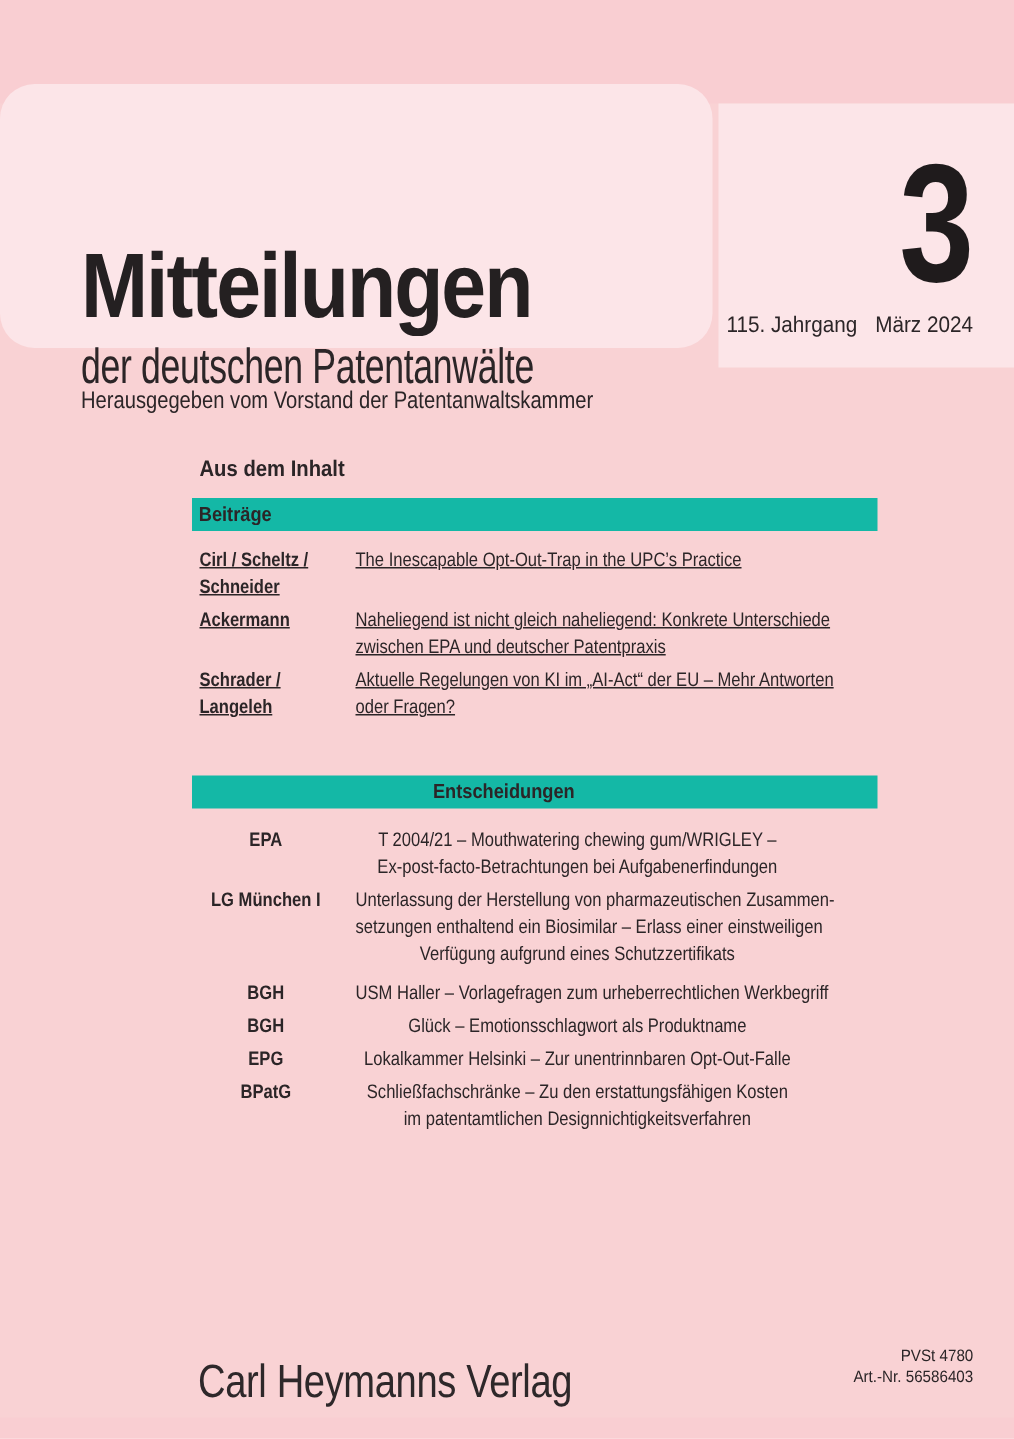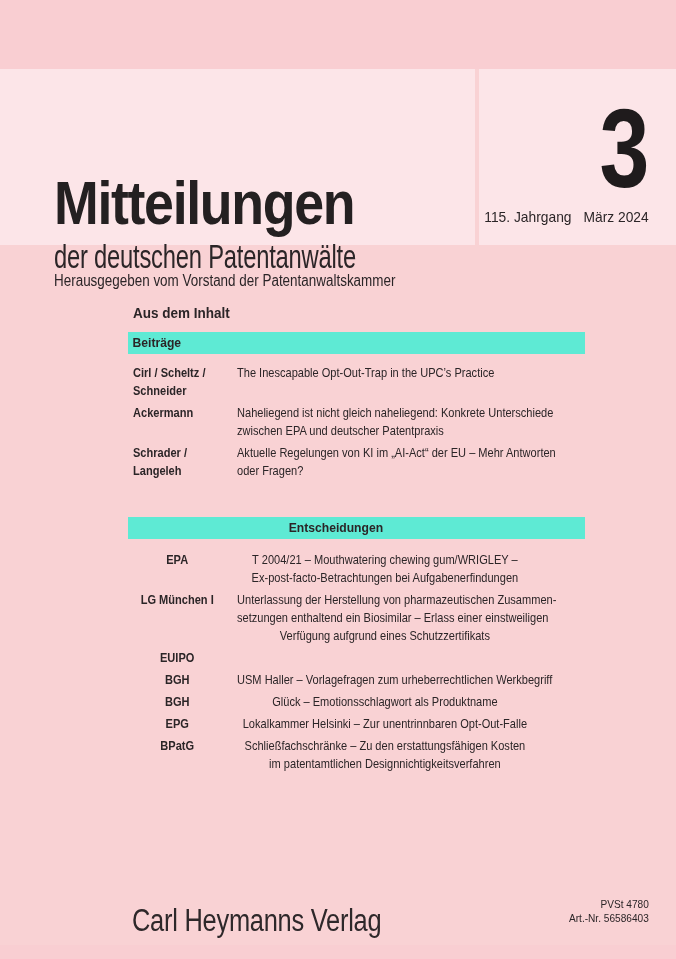--- a/index.html
+++ b/index.html
@@ -7,21 +7,21 @@
     position:relative;
     width:676px;height:959px;
     background:#f9d2d4;
     font-family:"Liberation Sans",sans-serif;
     color:#2b2527;
     overflow:hidden;
   }
   .band-top{position:absolute;left:0;top:0;width:676px;height:69px;background:#f9ced2;}
   .band-bottom{position:absolute;left:0;top:945px;width:676px;height:14px;background:#f9ced2;}
 
-  .header-left{position:absolute;left:0;top:69px;width:475px;height:176px;background:#fce5e8;}
+  .header-left{position:absolute;left:0;top:56px;width:475px;height:176px;background:#fce5e8;border-radius:23px;}
   .header-right{position:absolute;left:479px;top:69px;width:197px;height:176px;background:#fce5e8;}
 
   .journal-title{
     position:absolute;left:54px;top:104px;
     font-size:61px;line-height:1;font-weight:700;letter-spacing:-1.5px;
     transform:scaleX(0.88);transform-origin:0 0;white-space:nowrap;color:#242021;
   }
   .journal-subtitle{
     position:absolute;left:54px;top:171px;
     font-size:33px;line-height:1;font-weight:400;letter-spacing:-0.3px;
@@ -42,31 +42,31 @@
     display:flex;gap:13px;font-size:15px;line-height:1;
     transform:scaleX(0.92);transform-origin:100% 50%;white-space:nowrap;
   }
 
   .toc-heading{
     position:absolute;left:133px;top:305px;
     font-size:15px;line-height:1;font-weight:700;
     transform:scaleX(0.9);transform-origin:0 0;white-space:nowrap;
   }
   .section-bar{
-    position:absolute;left:128px;width:457px;height:22px;background:#5eead4;
+    position:absolute;left:128px;width:457px;height:22px;background:#14b8a6;
   }
   .section-bar.beitraege{top:332px;}
   .section-bar.entscheidungen{top:517px;text-align:center;}
   .section-bar .bar-label{
     display:block;padding-left:5px;font-size:13.5px;line-height:22px;font-weight:700;
     transform:scaleX(0.9);transform-origin:0 50%;white-space:nowrap;
   }
 
   .toc-rows{position:absolute;left:133px;width:452px;}
-  .toc-rows.first{top:364px;}
+  .toc-rows.first{top:364px;text-decoration:underline;}
   .toc-rows.second{top:551px;text-align:center;}
   .toc-row{display:flex;margin-bottom:4px;}
   .toc-label{width:104px;flex:none;font-weight:700;}
   .toc-desc{flex:1;min-width:0;}
   .toc-line{
     font-size:13px;line-height:18px;white-space:nowrap;
     transform:scaleX(0.85);transform-origin:0 0;
   }
   .toc-line.italic{font-style:italic;}
 
@@ -166,23 +166,20 @@
         <div class="toc-line">LG München I</div>
       </div>
       <div class="toc-desc">
         <div class="toc-line">Unterlassung der Herstellung von pharmazeutischen Zusammen-</div>
         <div class="toc-line">setzungen enthaltend ein Biosimilar – Erlass einer einstweiligen</div>
         <div class="toc-line">Verfügung aufgrund eines Schutzzertifikats</div>
       </div>
     </div>
 
     <div class="toc-row">
-      <div class="toc-label">
-        <div class="toc-line">EUIPO</div>
-      </div>
     </div>
 
     <div class="toc-row">
       <div class="toc-label">
         <div class="toc-line">BGH</div>
       </div>
       <div class="toc-desc">
         <div class="toc-line">USM Haller – Vorlagefragen zum urheberrechtlichen Werkbegriff</div>
       </div>
     </div>

